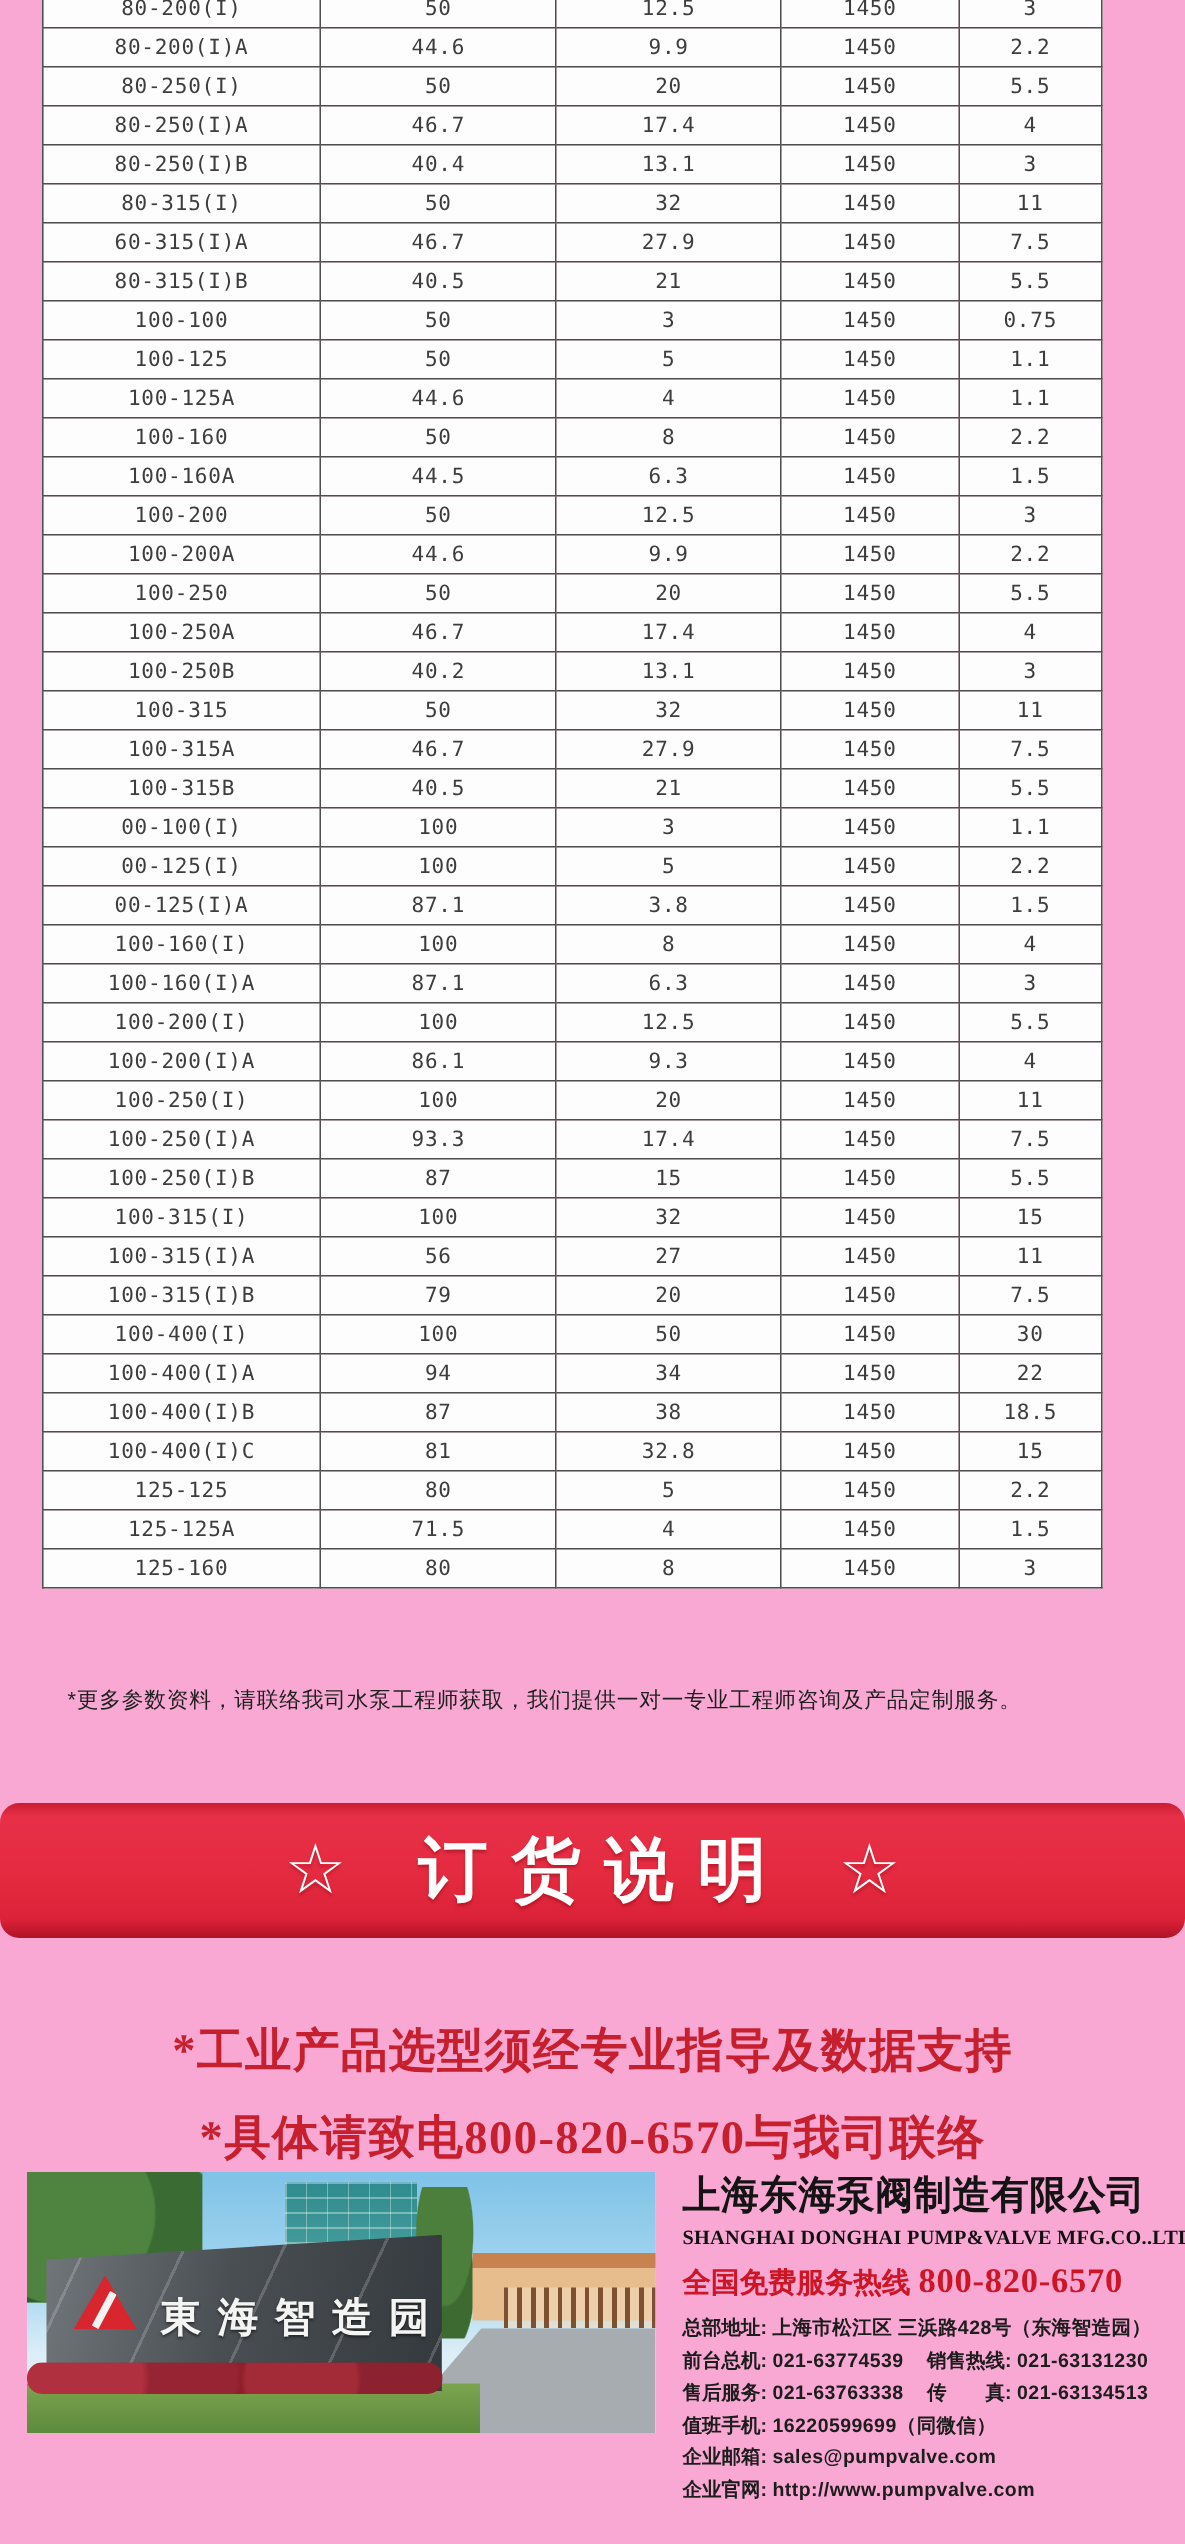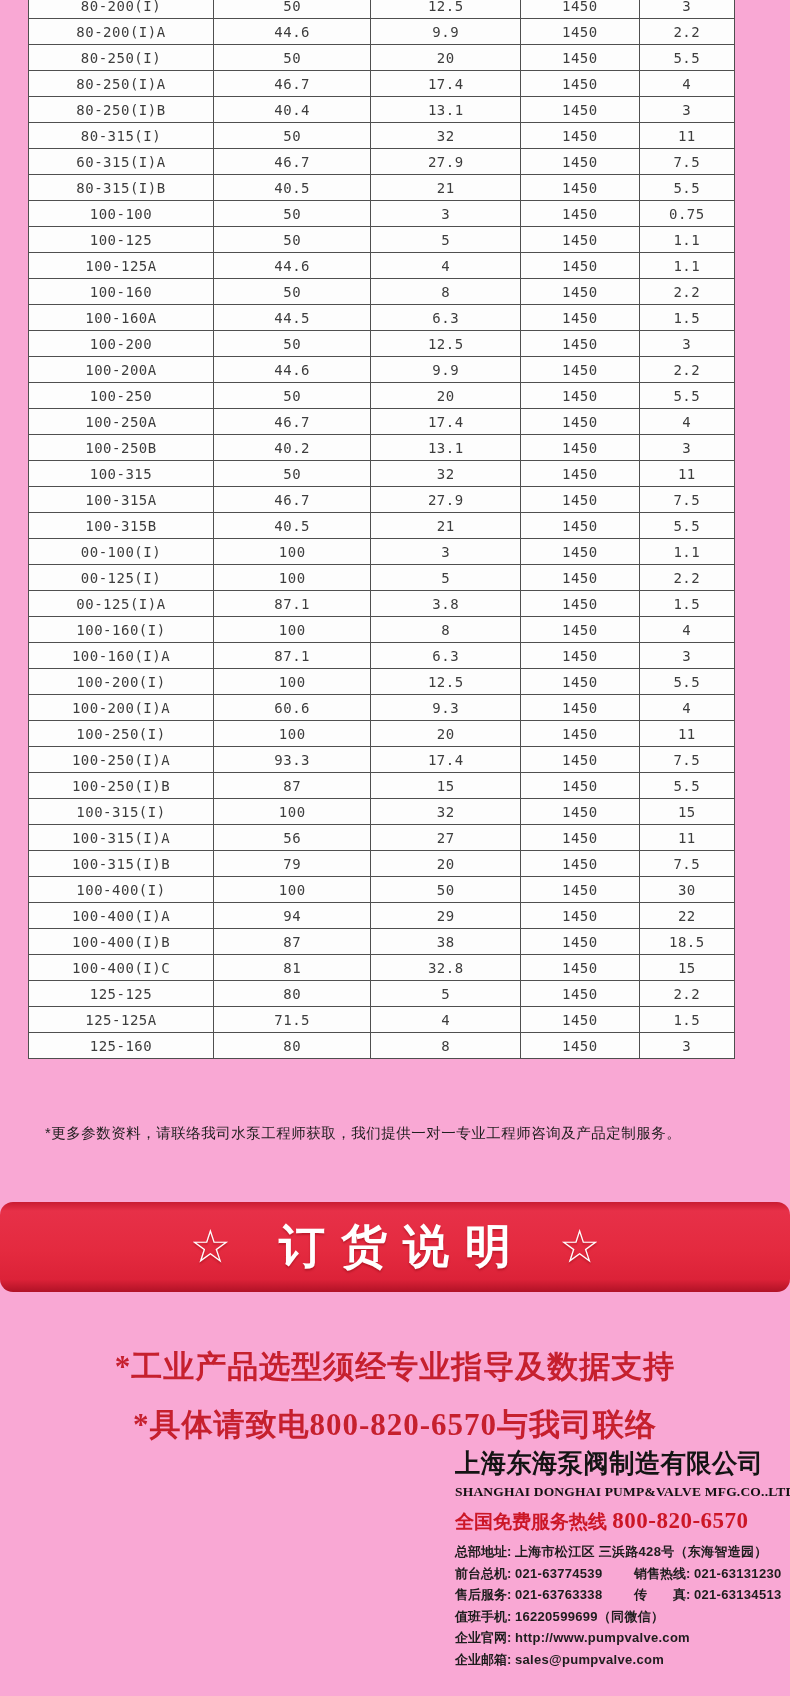--- a/index.html
+++ b/index.html
@@ -75,21 +75,21 @@
   .cn-name{font-size:26px;font-weight:bold;color:#141414;white-space:nowrap;letter-spacing:.5px;
            transform:scaleX(.97);transform-origin:left;}
   .en-name{margin-top:3px;font-family:"Liberation Serif",serif;font-weight:bold;font-size:13.5px;
            color:#111;white-space:nowrap;letter-spacing:.2px;}
   .hotline{margin-top:8px;font-weight:bold;color:#cc1626;font-size:19px;white-space:nowrap;}
   .hotline .hot-num{font-family:"Liberation Serif",serif;font-size:23px;letter-spacing:.5px;}
   .contacts{margin-top:6px;}
   .contact-line{font-size:13px;font-weight:bold;color:#1d1d1d;line-height:21.5px;white-space:nowrap;}
   .contact-line .lbl{color:#1d1d1d;}
   .contact-line .val{font-family:Liberation Sans, sans-serif;letter-spacing:.3px;}
-  .contact-line .pair2{margin-left:28px;text-align:center;}
+  .contact-line .pair2{margin-left:12px;text-align:center;}
 </style>
 </head>
 <body>
 
 <div class="page">
 
   <div class="table-wrap">
     <table class="spec" id="spec-table">
       <colgroup>
         <col style="width:26.2%">
@@ -283,21 +283,21 @@
           </tr>
           <tr>
             <td>100-200(I)</td>
             <td>100</td>
             <td>12.5</td>
             <td>1450</td>
             <td>5.5</td>
           </tr>
           <tr>
             <td>100-200(I)A</td>
-            <td>60.6</td>
+            <td>86.1</td>
             <td>9.3</td>
             <td>1450</td>
             <td>4</td>
           </tr>
           <tr>
             <td>100-250(I)</td>
             <td>100</td>
             <td>20</td>
             <td>1450</td>
             <td>11</td>
@@ -340,21 +340,21 @@
           <tr>
             <td>100-400(I)</td>
             <td>100</td>
             <td>50</td>
             <td>1450</td>
             <td>30</td>
           </tr>
           <tr>
             <td>100-400(I)A</td>
             <td>94</td>
-            <td>29</td>
+            <td>34</td>
             <td>1450</td>
             <td>22</td>
           </tr>
           <tr>
             <td>100-400(I)B</td>
             <td>87</td>
             <td>38</td>
             <td>1450</td>
             <td>18.5</td>
           </tr>
@@ -394,31 +394,47 @@
 
   <div class="banner">
     <span class="banner-title">☆ 订货说明 ☆</span>
   </div>
 
   <div class="notice">
     <div>*工业产品选型须经专业指导及数据支持</div>
     <div>*具体请致电800-820-6570与我司联络</div>
   </div>
 
+  <div class="photo">
+    <div class="sky"></div>
+    <div class="tree-l"></div>
+    <div class="glass"></div>
+    <div class="tree-m"></div>
+    <div class="bldg-r"></div>
+    <div class="gate"></div>
+    <div class="road"></div>
+    <div class="grass"></div>
+    <div class="wall">
+      <div class="streaks"></div>
+      <div class="logo"></div>
+      <div class="sign-text">東海智造园</div>
+    </div>
+    <div class="bush"></div>
+  </div>
 
   <div class="info">
     <div class="cn-name">上海东海泵阀制造有限公司</div>
     <div class="en-name">SHANGHAI DONGHAI PUMP&amp;VALVE MFG.CO..LTD.</div>
     <div class="hotline">
       <span>全国免费服务热线</span>
       <span class="hot-num">800-820-6570</span>
     </div>
     <div class="contacts" id="contacts">
         <div class="contact-line"><span class="lbl">总部地址:</span> <span class="val">上海市松江区 三浜路428号（东海智造园）</span> </div>
         <div class="contact-line"><span class="lbl">前台总机:</span> <span class="val">021-63774539</span> <span class="lbl pair2">销售热线:</span> <span class="val">021-63131230</span> </div>
         <div class="contact-line"><span class="lbl">售后服务:</span> <span class="val">021-63763338</span> <span class="lbl pair2">传　　真:</span> <span class="val">021-63134513</span> </div>
         <div class="contact-line"><span class="lbl">值班手机:</span> <span class="val">16220599699（同微信）</span> </div>
+        <div class="contact-line"><span class="lbl">企业邮箱:</span> <span class="val">sales@pumpvalve.com</span> </div>
         <div class="contact-line"><span class="lbl">企业官网:</span> <span class="val">http://www.pumpvalve.com</span> </div>
-        <div class="contact-line"><span class="lbl">企业邮箱:</span> <span class="val">sales@pumpvalve.com</span> </div>
       </div>
   </div>
 
 </div>
 
 </body></html>

